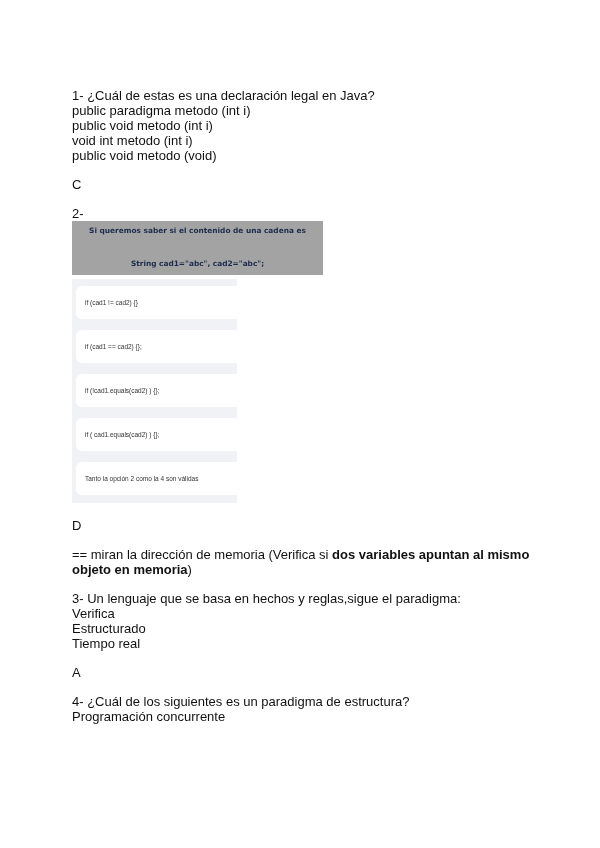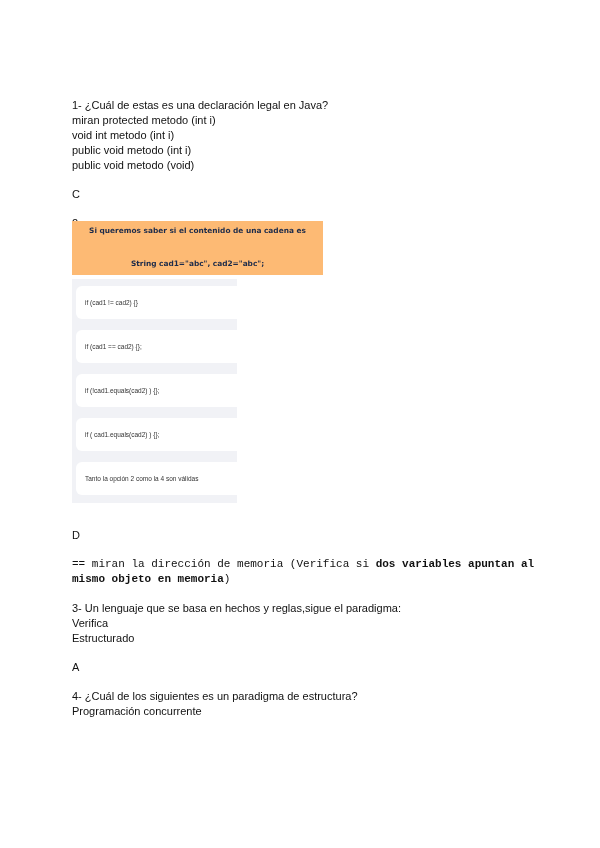--- a/index.html
+++ b/index.html
@@ -1,55 +1,56 @@
 <!DOCTYPE html>
 <html><head>
 <meta charset="utf-8">
 <style>
   html, body { margin:0; padding:0; background:#ffffff; }
   body { width:600px; height:848px; position:relative; overflow:hidden;
          font-family:"Liberation Sans", sans-serif; color:#111; }
-  .page { position:absolute; left:72px; top:98px; width:470px; font-size:11px; line-height:15px; }
+  .page { position:absolute; left:72px; top:88px; width:470px; font-size:13px; line-height:15px; }
   .line { white-space:nowrap; }
   .gap { height:14px; }
-  .para { white-space:normal;font-family:Liberation Mono, monospace; }
+  .para { white-space:normal; }
   .figure { position:absolute; left:72px; top:221px; width:251px; height:282px; }
-  .fig-header { position:absolute; left:0; top:0; width:251px; height:54px; background:#fdba74;text-decoration:underline; }
+  .fig-header { position:absolute; left:0; top:0; width:251px; height:54px; background:#a3a3a3;text-decoration:underline; }
   .fig-q { position:absolute; left:0; top:5px; width:251px; text-align:center; color:#1c2b4a;
            font-family:"DejaVu Sans", sans-serif; font-weight:bold; font-size:7.4px; line-height:10px; }
   .fig-code { position:absolute; left:0; top:38px; width:251px; text-align:center; color:#1c2b4a;
               font-family:"DejaVu Sans", sans-serif; font-weight:bold; font-size:7.4px; }
   .fig-list { position:absolute; left:0; top:58px; width:165px; height:224px; background:#f1f2f6; }
   .opt { position:absolute; left:4px; width:170px; height:33px; background:#ffffff; border-radius:6px;
          font-size:6.5px; color:#333; line-height:33px; padding-left:9px; box-sizing:border-box; white-space:nowrap; }
   b { font-weight:bold; }
 </style>
 </head>
 <body>
 
 <div class="page">
   <div class="line">1- ¿Cuál de estas es una declaración legal en Java?</div>
-  <div class="line">miran protected metodo (int i)</div>
+  <div class="line">public paradigma metodo (int i)</div>
+  <div class="line">public void metodo (int i)</div>
   <div class="line">void int metodo (int i)</div>
-  <div class="line">public void metodo (int i)</div>
   <div class="line">public void metodo (void)</div>
   <div class="gap"></div>
   <div class="line">C</div>
   <div class="gap"></div>
   <div class="line">2-</div>
   <div style="height:297px"></div>
   <div class="line">D</div>
   <div class="gap"></div>
   <div class="para">
     <span>== miran la dirección de memoria (Verifica si </span><b>dos variables apuntan al mismo objeto en memoria</b><span>)</span>
   </div>
   <div class="gap"></div>
   <div class="line">3- Un lenguaje que se basa en hechos y reglas,sigue el paradigma:</div>
   <div class="line">Verifica</div>
   <div class="line">Estructurado</div>
+  <div class="line">Tiempo real</div>
   <div class="gap"></div>
   <div class="line">A</div>
   <div class="gap"></div>
   <div class="line">4- ¿Cuál de los siguientes es un paradigma de estructura?</div>
   <div class="line">Programación concurrente</div>
 </div>
 
 <div class="figure">
   <div class="fig-header">
     <div class="fig-q">

